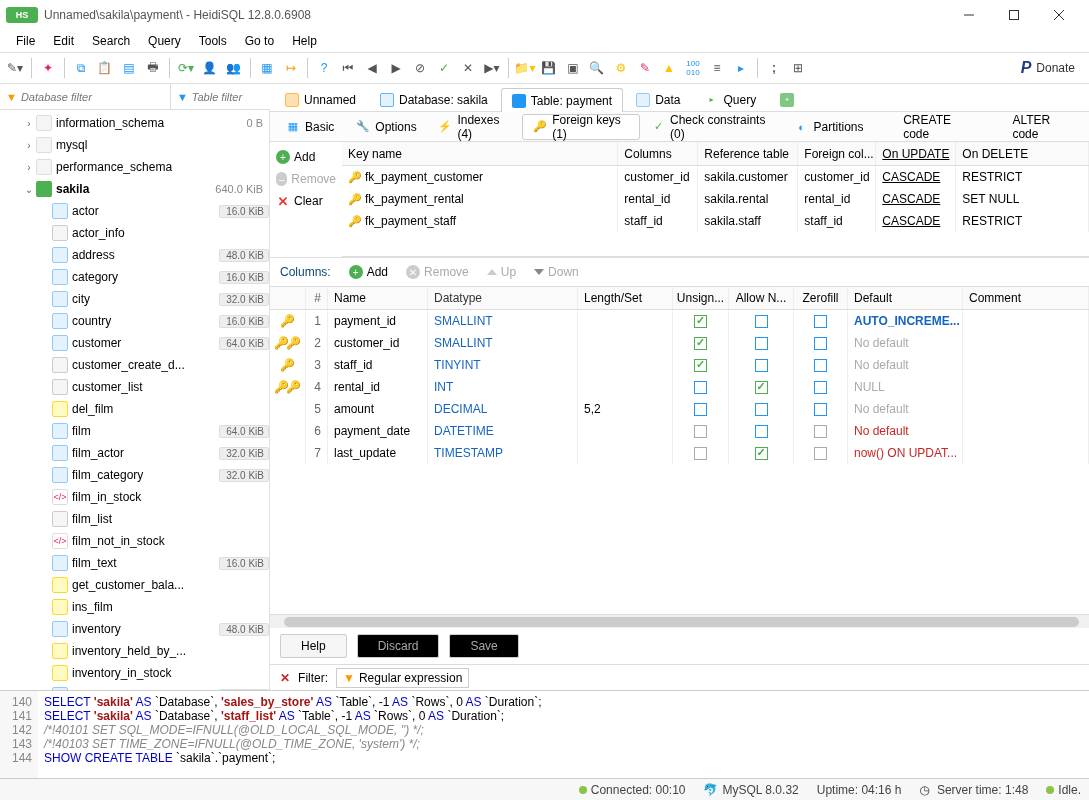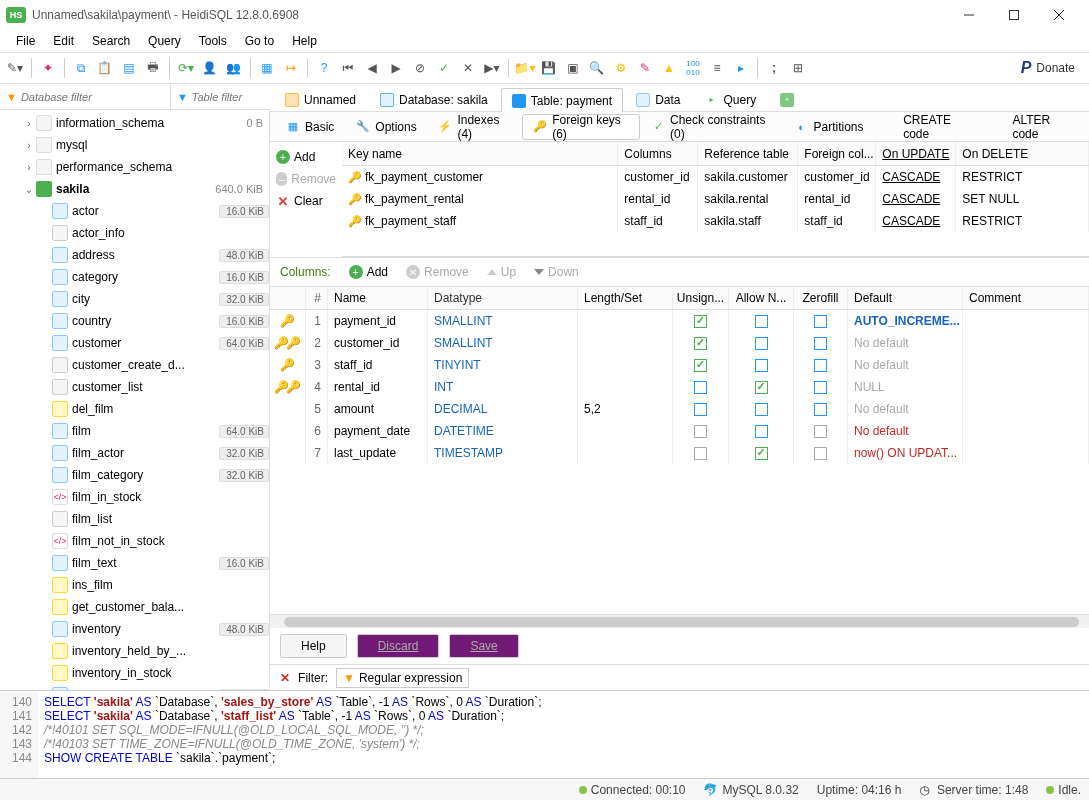--- a/index.html
+++ b/index.html
@@ -1,18 +1,18 @@
 <!DOCTYPE html>
 <html><head>
 <meta charset="utf-8">
 <style>
 * { box-sizing: border-box; margin: 0; padding: 0; font-family: "Segoe UI", Tahoma, sans-serif; font-size: 12px; }
 body { background: #fff; width: 1089px; height: 800px; overflow: hidden; display: flex; flex-direction: column; }
 .titlebar { height: 30px; display: flex; align-items: center; padding: 0 8px 0 6px; background: #fff; }
-.titlebar .appicon { width: 20px; height: 16px; background: #4caf50; border-radius: 3px; margin-right: 6px; display:flex;align-items:center;justify-content:center;color:#fff;font-size:9px;font-weight:bold;}
+.titlebar .appicon { width: 32px; height: 16px; background: #4caf50; border-radius: 3px; margin-right: 6px; display:flex;align-items:center;justify-content:center;color:#fff;font-size:9px;font-weight:bold;}
 .titlebar .title { flex: 1; color: #555; font-size: 12px; }
 .winbtns { display: flex; gap: 0; }
 .winbtn { width: 45px; height: 30px; display: flex; align-items: center; justify-content: center; color: #333; cursor: pointer; }
 
 .menubar { height: 22px; display: flex; align-items: center; padding: 0 8px; gap: 2px; background: #fff; }
 .menubar span { padding: 2px 8px; cursor: pointer; }
 
 .toolbar { height: 32px; border-top: 1px solid #e0e0e0; border-bottom: 1px solid #e0e0e0; display: flex; align-items: center; padding: 0 4px; gap: 2px; background: #fff; }
 .tb-btn { width: 22px; height: 22px; display: inline-flex; align-items: center; justify-content: center; cursor: pointer; border-radius: 2px; color:#555; }
 .tb-sep { width: 1px; height: 20px; background: #ccc; margin: 0 3px; }
@@ -77,21 +77,21 @@
 .fk-c-name { flex:2.2; min-width:150px;}
 .fk-c-cols { width:80px;text-align:right;}
 .fk-c-ref { width:100px;}
 .fk-c-fcols { width:78px;}
 .fk-c-upd { width:80px;text-decoration:underline;}
 .fk-c-del { flex:1;}
 .fk-row .keyicon{width:14px;height:14px;display:inline-flex;align-items:center;justify-content:center;color:#4caf50;margin-right:3px;font-size:11px;}
 .fk-spacer { height:25px; border-bottom:1px solid #ddd;}
 
 .cols-bar { height:28px; display:flex; align-items:center; padding:0 10px; gap:18px; background:#fff;}
-.cols-bar .lbl { color:#4d7c0f;}
+.cols-bar .lbl { color:#0c4a6e;}
 .cols-btn { display:inline-flex;align-items:center;gap:4px;cursor:pointer;}
 .cols-btn.disabled { color:#aaa;}
 .cols-btn .cicon { width:14px;height:14px;display:inline-flex;align-items:center;justify-content:center;border-radius:7px;font-size:10px;}
 
 .col-table { flex:1; overflow:auto;}
 .col-header { height:24px; display:flex; border-top:1px solid #ddd; border-bottom:1px solid #ddd; background:#fafafa;}
 .col-header > div, .col-row > div { padding:0 6px; display:flex;align-items:center; border-right:1px solid #eee; overflow:hidden;white-space:nowrap;}
 .col-row { height:22px; display:flex; }
 .cc-key { width:36px; justify-content:center;}
 .cc-num { width:22px; justify-content:flex-end; color:#666;}
@@ -113,21 +113,21 @@
 .def-blue { color:#1565c0; font-weight:bold;}
 .def-gray { color:#aaa;}
 .def-red { color:#c62828;}
 .name-bold { font-weight:normal;}
 
 .col-scroll-track { height:14px; background:#f0f0f0; position:relative; border-top:1px solid #ddd;}
 .col-scroll-thumb { position:absolute; left:14px; right:10px; top:2px; height:10px; background:#ccc; border-radius:5px;}
 
 .btn-row { height:36px; display:flex; align-items:center; gap:10px; padding:0 10px;}
 .btn { padding:4px 20px; border:1px solid #ccc; background:#f5f5f5; cursor:pointer; border-radius:2px;}
-.btn.disabled { color:#aaa; background:#701a75;text-decoration:underline;}
+.btn.disabled { color:#aaa; background:#000000;}
 
 .filter-bar { height:26px; display:flex; align-items:center; gap:8px; padding:0 10px; border-top:1px solid #ddd;}
 .filter-bar .x { color:#c62828; cursor:pointer; font-weight:bold;}
 .re-btn { border:1px solid #ccc; padding:2px 6px; display:inline-flex;align-items:center;gap:4px;font-size:11px;cursor:pointer;}
 
 .log-pane { height:88px; border-top:1px solid #ccc; display:flex; overflow:hidden; font-family:Consolas,monospace; font-size:11px;}
 .log-gutter { width:38px; background:#f7f7f7; color:#888; text-align:right; padding:4px 6px;}
 .log-text { flex:1; padding:4px 6px; white-space:pre; overflow:auto;}
 .kw { color:#0000cc;}
 .str { color:#a31515;font-weight:bold;}
@@ -353,26 +353,26 @@
         </div>
         <div class="tree-row lvl2">
           <span class="exp"></span>
           <span class="ticon icon-table"></span>
           <span class="tlabel">film_text</span>
           <span class="sizebox">16.0 KiB</span>
         </div>
         <div class="tree-row lvl2">
           <span class="exp"></span>
           <span class="ticon icon-proc"></span>
+          <span class="tlabel">get_customer_bala...</span>
+        </div>
+        <div class="tree-row lvl2">
+          <span class="exp"></span>
+          <span class="ticon icon-proc"></span>
           <span class="tlabel">ins_film</span>
-        </div>
-        <div class="tree-row lvl2">
-          <span class="exp"></span>
-          <span class="ticon icon-proc"></span>
-          <span class="tlabel">get_customer_bala...</span>
         </div>
         <div class="tree-row lvl2">
           <span class="exp"></span>
           <span class="ticon icon-table"></span>
           <span class="tlabel">inventory</span>
           <span class="sizebox">48.0 KiB</span>
         </div>
         <div class="tree-row lvl2">
           <span class="exp"></span>
           <span class="ticon icon-proc"></span>
@@ -426,21 +426,21 @@
         <div class="sub-tab">
           <span class="sicon" style="color:#888;font-size:11px">🔧</span>
           <span>Options</span>
         </div>
         <div class="sub-tab">
           <span class="sicon" style="color:#9c27b0;font-size:11px">⚡</span>
           <span>Indexes (4)</span>
         </div>
         <div class="sub-tab active">
           <span class="sicon" style="color:#4caf50;font-size:11px">🔑</span>
-          <span>Foreign keys (6)</span>
+          <span>Foreign keys (1)</span>
         </div>
         <div class="sub-tab">
           <span class="sicon" style="color:#4caf50;font-size:11px">✓</span>
           <span>Check constraints (0)</span>
         </div>
         <div class="sub-tab">
           <span class="sicon" style="color:#2196f3;font-size:11px">◐</span>
           <span>Partitions</span>
         </div>
         <div class="sub-tab">

